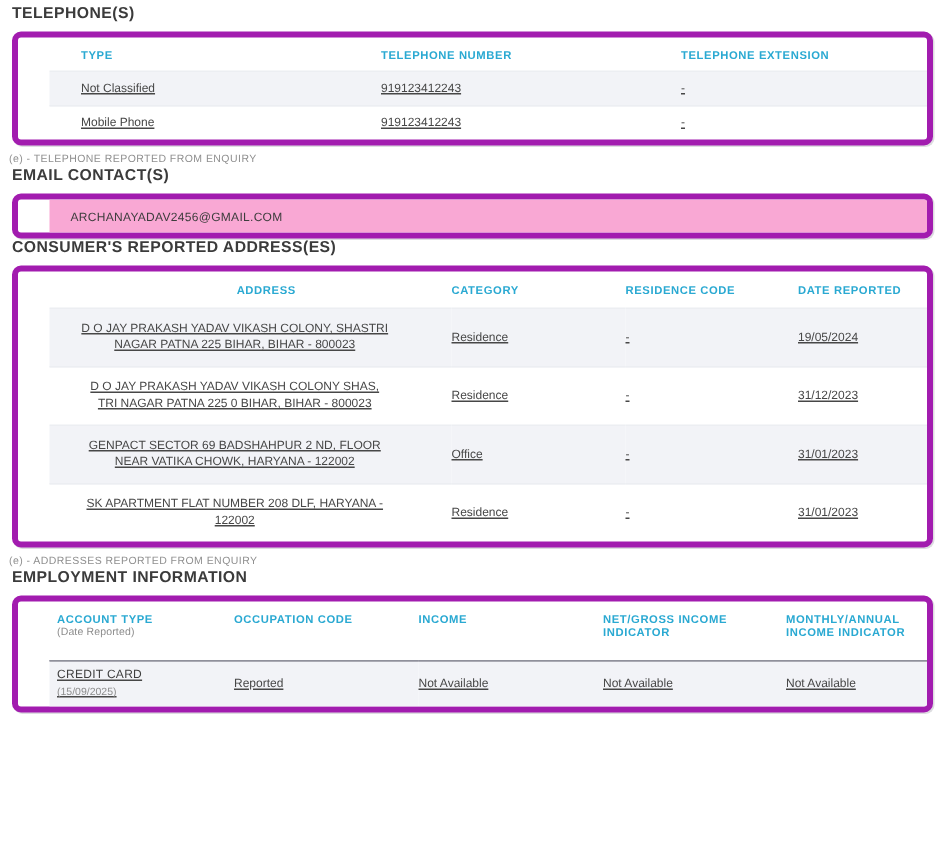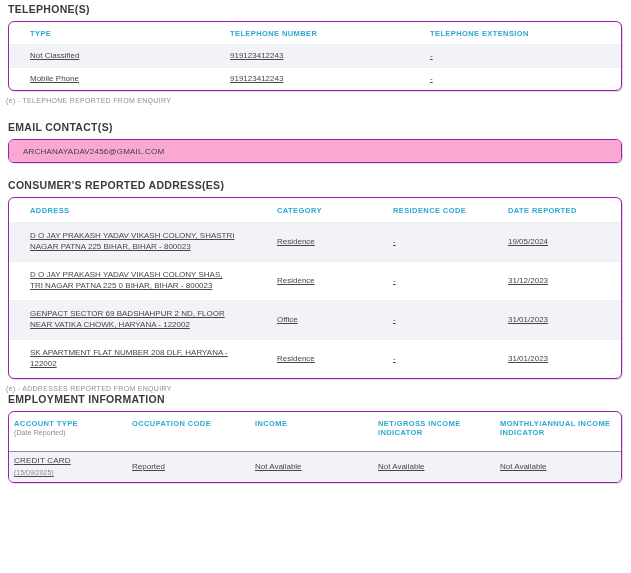--- a/index.html
+++ b/index.html
@@ -15,25 +15,26 @@
   .section-title {
     font-size:10.5px;
     font-weight:bold;
     color:#3b3b3b;
     letter-spacing:0.3px;
     margin:0;
     line-height:13px;
   }
 
   .card {
-    border:1px solid #a21caf;
+    border:4px solid #a21caf;
     border-radius:6px;
     background:#ffffff;
     overflow:hidden;
     box-shadow:1px 1px 0 rgba(120,120,130,0.25);
+    padding-left:21px;
   }
 
   table { width:100%; border-collapse:collapse; table-layout:fixed; }
   th {
     color:#2aa9d2;
     font-size:7.5px;
     font-weight:bold;
     text-transform:uppercase;
     letter-spacing:0.4px;
     text-align:left;
@@ -66,21 +67,21 @@
     font-size:8px;
     color:#3d3d3d;
     letter-spacing:0.2px;
   }
 
   
   .addr-table th { height:24px; }
   .addr-table td { height:30px; }
   .addr-table tbody tr { border-top:1px solid #eceef2; }
   .addr-table tbody tr:nth-child(odd) { background:#f2f3f7; }
-  .addr-table .c1 { padding-left:21px; }
+  .addr-table .c1 { padding-left:21px;text-align:center; }
   .addr-table td.c1 { padding-right:42px; padding-top:4px; padding-bottom:4px; }
 
   
   .emp-table th { height:32px; vertical-align:top; padding-top:7px; }
   .emp-table td { height:30px; vertical-align:middle; }
   .emp-table thead tr { border-bottom:1px solid #8f909b; }
   .emp-table tbody tr { background:#f2f3f7; }
   .emp-table .c1 { padding-left:5px; }
   .emp-table th, .emp-table td { padding-right:8px; }
   .th-sub {
@@ -97,21 +98,21 @@
 
   .footnote {
     font-size:7px;
     color:#8f8f8f;
     letter-spacing:0.3px;
     margin:5px 0 0 -2px;
     line-height:9px;
   }
 
   .mt-table { margin-top:5px; }
-  .mt-section { margin-top:16px; }
+  .mt-section { margin-top:0; }
   .mt-section-lg { }
   .mt-box { margin-top:5px; }
 </style>
 </head>
 <body>
 
 <div class="page">
 
   <h2 class="section-title">TELEPHONE(S)</h2>
   <div class="card mt-table">

